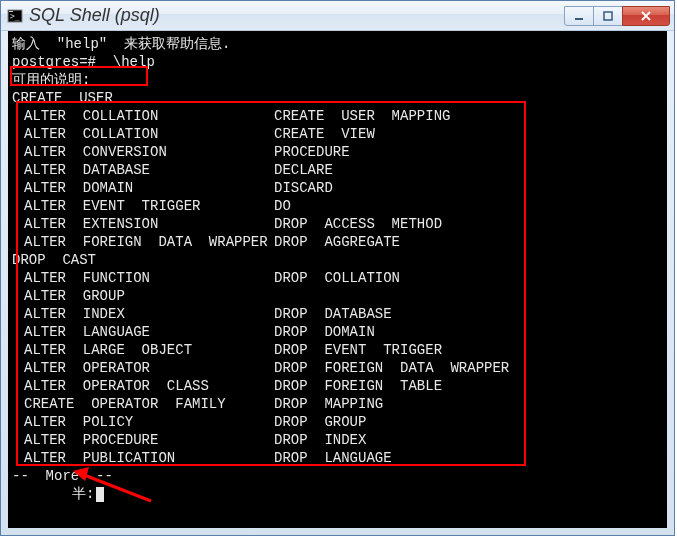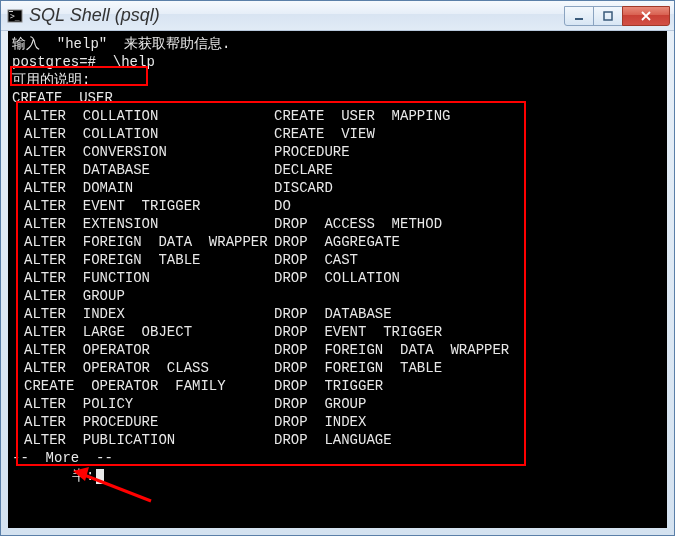--- a/index.html
+++ b/index.html
@@ -159,28 +159,29 @@
     <div id="cmd-list">
         <div class="cmd-cols line"><div class="col2">CREATE  USER</div></div>
         <div class="cmd-cols line"><div class="col1">ALTER  COLLATION</div><div class="col2">CREATE  USER  MAPPING</div></div>
         <div class="cmd-cols line"><div class="col1">ALTER  COLLATION</div><div class="col2">CREATE  VIEW</div></div>
         <div class="cmd-cols line"><div class="col1">ALTER  CONVERSION</div><div class="col2">PROCEDURE</div></div>
         <div class="cmd-cols line"><div class="col1">ALTER  DATABASE</div><div class="col2">DECLARE</div></div>
         <div class="cmd-cols line"><div class="col1">ALTER  DOMAIN</div><div class="col2">DISCARD</div></div>
         <div class="cmd-cols line"><div class="col1">ALTER  EVENT  TRIGGER</div><div class="col2">DO</div></div>
         <div class="cmd-cols line"><div class="col1">ALTER  EXTENSION</div><div class="col2">DROP  ACCESS  METHOD</div></div>
         <div class="cmd-cols line"><div class="col1">ALTER  FOREIGN  DATA  WRAPPER</div><div class="col2">DROP  AGGREGATE</div></div>
-        <div class="cmd-cols line"><div class="col1">ALTER  FOREIGN  TABLE</div><div class="col2">DROP  CAST</div></div>
+        <div class="cmd-cols line"><div class="col2">DROP  CAST</div></div>
         <div class="cmd-cols line"><div class="col1">ALTER  FUNCTION</div><div class="col2">DROP  COLLATION</div></div>
         <div class="cmd-cols line"><div class="col1">ALTER  GROUP</div></div>
         <div class="cmd-cols line"><div class="col1">ALTER  INDEX</div><div class="col2">DROP  DATABASE</div></div>
+        <div class="cmd-cols line"><div class="col1">ALTER  LANGUAGE</div><div class="col2">DROP  DOMAIN</div></div>
         <div class="cmd-cols line"><div class="col1">ALTER  LARGE  OBJECT</div><div class="col2">DROP  EVENT  TRIGGER</div></div>
         <div class="cmd-cols line"><div class="col1">ALTER  OPERATOR</div><div class="col2">DROP  FOREIGN  DATA  WRAPPER</div></div>
         <div class="cmd-cols line"><div class="col1">ALTER  OPERATOR  CLASS</div><div class="col2">DROP  FOREIGN  TABLE</div></div>
-        <div class="cmd-cols line"><div class="col1">CREATE  OPERATOR  FAMILY</div><div class="col2">DROP  TRIGGER</div></div>
+        <div class="cmd-cols line"><div class="col1">CREATE  OPERATOR  FAMILY</div><div class="col2">DROP  MAPPING</div></div>
         <div class="cmd-cols line"><div class="col1">ALTER  POLICY</div><div class="col2">DROP  GROUP</div></div>
         <div class="cmd-cols line"><div class="col1">ALTER  PROCEDURE</div><div class="col2">DROP  INDEX</div></div>
         <div class="cmd-cols line"><div class="col1">ALTER  PUBLICATION</div><div class="col2">DROP  LANGUAGE</div></div>
       </div>
     <div class="line more-line">--  More  --</div>
     <div class="line"></div>
     <div class="line bottom-line"><span>半:</span><span class="cursor"></span></div>
   </div>
 
   <div class="highlight-red hl-cmd"></div>

